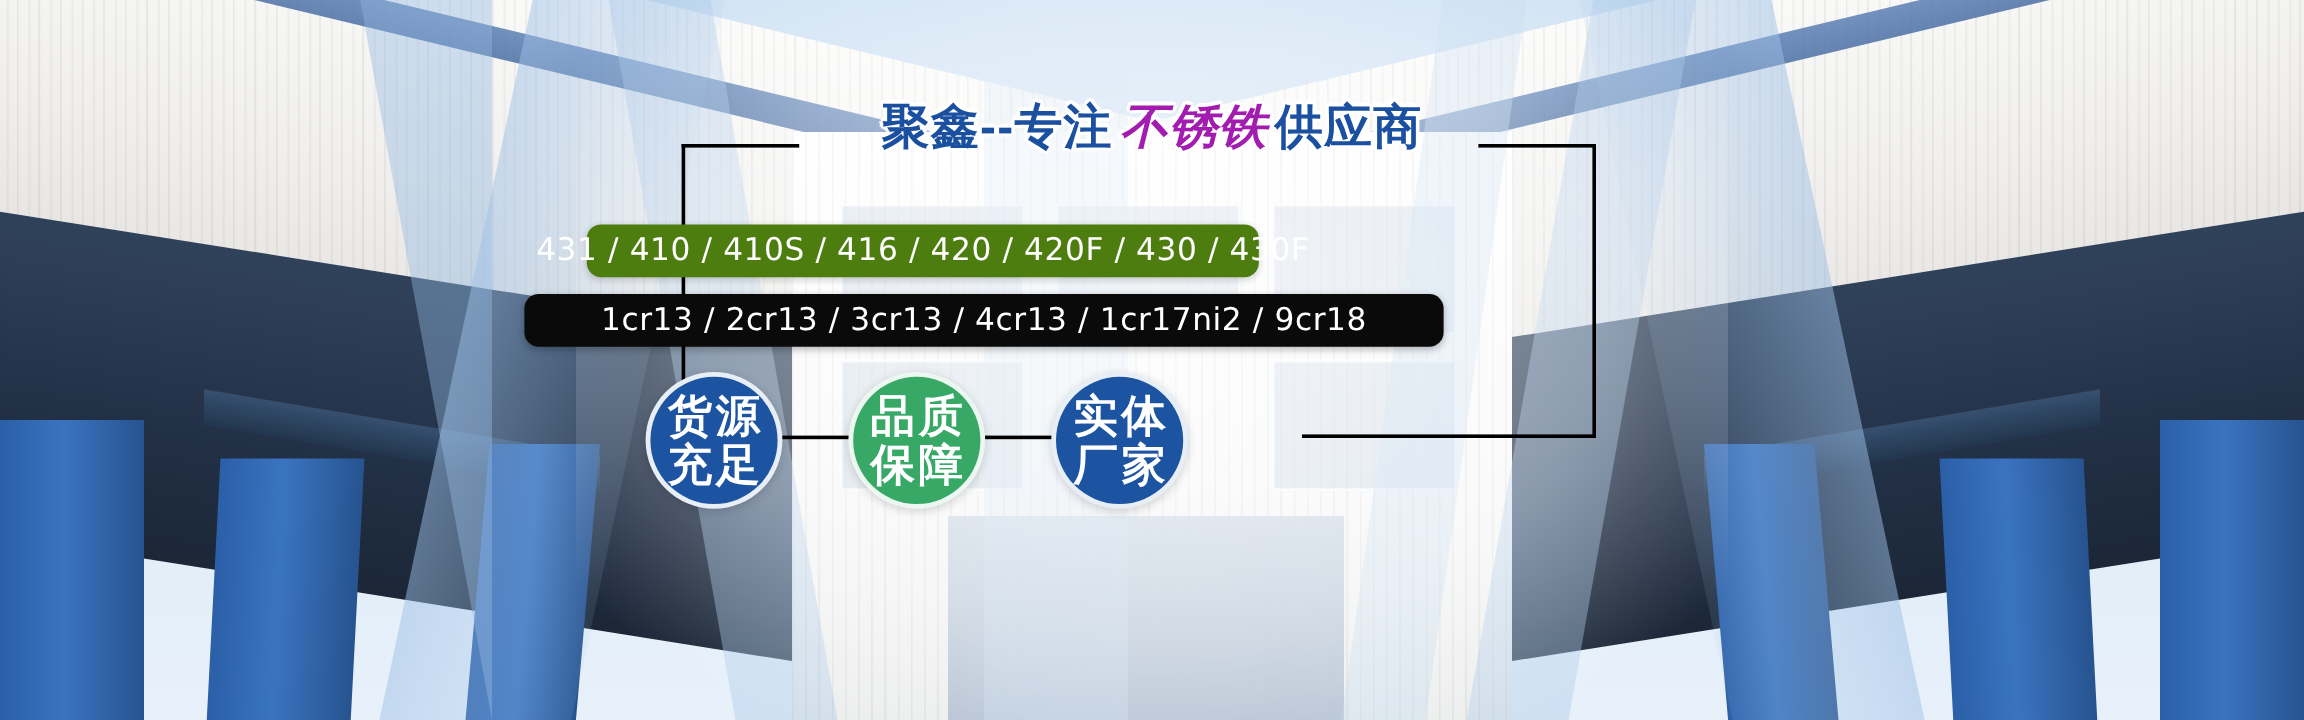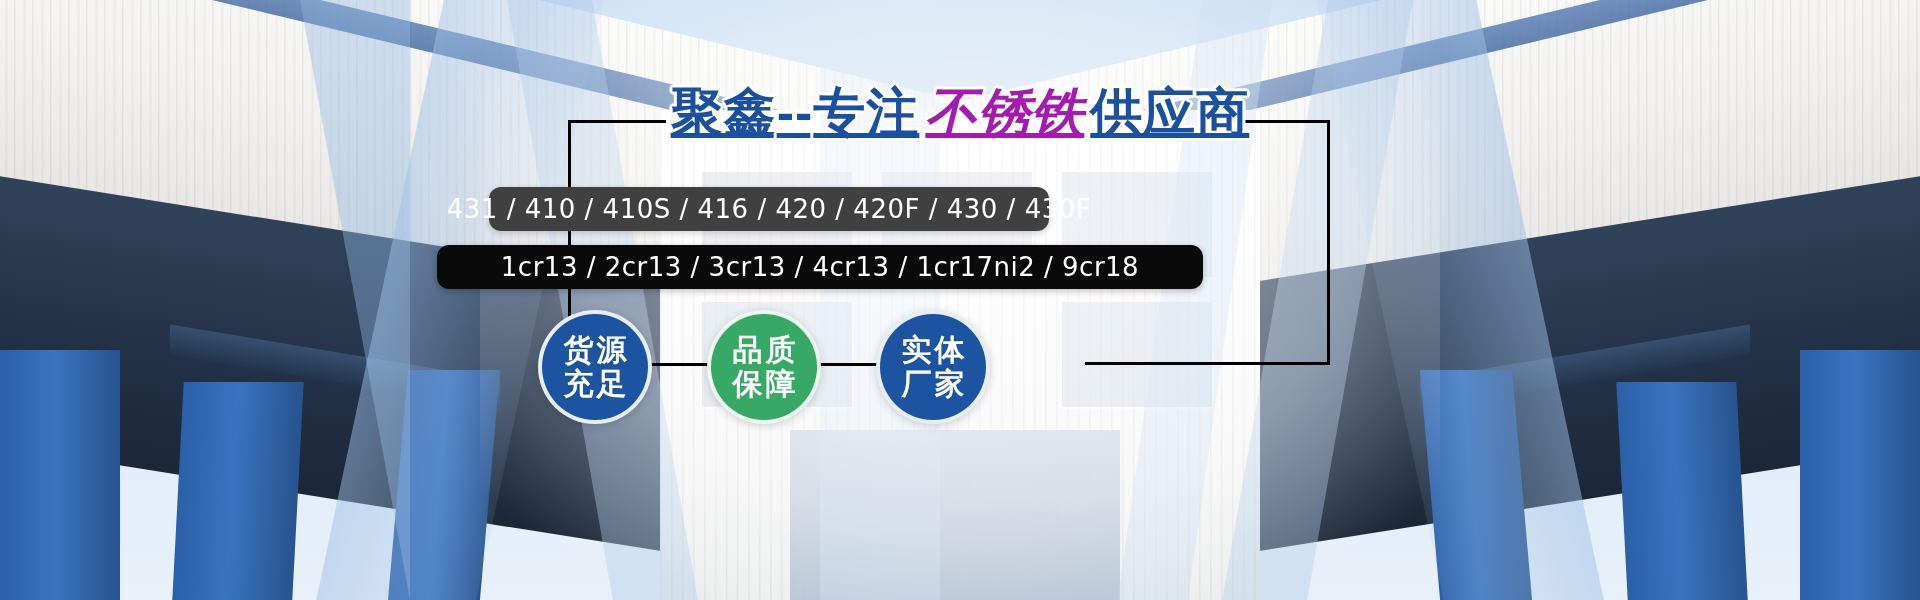--- a/index.html
+++ b/index.html
@@ -224,29 +224,28 @@
   .title {
     position: absolute;
     left: 0;
     top: 78px;
     width: 1920px;
     text-align: center;
     white-space: nowrap;
     z-index: 20;
   }
   .title span {
-    font-size: 52px;
+    font-size: 40px;
     font-weight: bold;
     letter-spacing: 1px;
     text-shadow:
       -2px -2px 0 #fff,  2px -2px 0 #fff,
       -2px  2px 0 #fff,  2px  2px 0 #fff,
        0   -3px 0 #fff,  0    3px 0 #fff,
       -3px  0   0 #fff,  3px  0   0 #fff;
-    text-decoration: underline;
   }
   .t-blue  { color: #1b4fa0; font-family: "DejaVu Sans", sans-serif; }
   .t-dash  { color: #1b4fa0; font-family: "Liberation Sans", sans-serif; letter-spacing: -2px; }
   .t-green { color: #a21caf; font-family: "DejaVu Serif", serif; font-style: italic;
              font-size: 48px; padding: 0 6px; }
 
   
   .pill {
     position: absolute;
     height: 44px;
@@ -258,21 +257,21 @@
     font-size: 26px;
     letter-spacing: .5px;
     white-space: nowrap;
     z-index: 22;
     font-family: "DejaVu Sans", sans-serif;
   }
   .pill-blue {
     left: 489px;
     top: 187px;
     width: 560px;
-    background: #404040;
+    background: #4d7c0f;
     box-shadow: 0 2px 6px rgba(0,0,0,.18);
   }
   .pill-black {
     left: 437px;
     top: 245px;
     width: 766px;
     background: #0a0a0a;
     box-shadow: 0 2px 6px rgba(0,0,0,.25);
   }
 
@@ -293,21 +292,21 @@
     top: 310px;
     width: 106px;
     height: 106px;
     border-radius: 50%;
     border: 4px solid rgba(255,255,255,.9);
     display: flex;
     flex-direction: column;
     align-items: center;
     justify-content: center;
     color: #fff;
-    font-size: 30px;
+    font-size: 37px;
     font-weight: bold;
     line-height: 1.12;
     letter-spacing: 3px;
     text-indent: 3px;
     z-index: 25;
     font-family: "DejaVu Sans", sans-serif;
     box-shadow: 0 2px 8px rgba(0,0,0,.16);
   }
   .c-blue  { background: #1d54a2; }
   .c-green { background: #37a866; }

